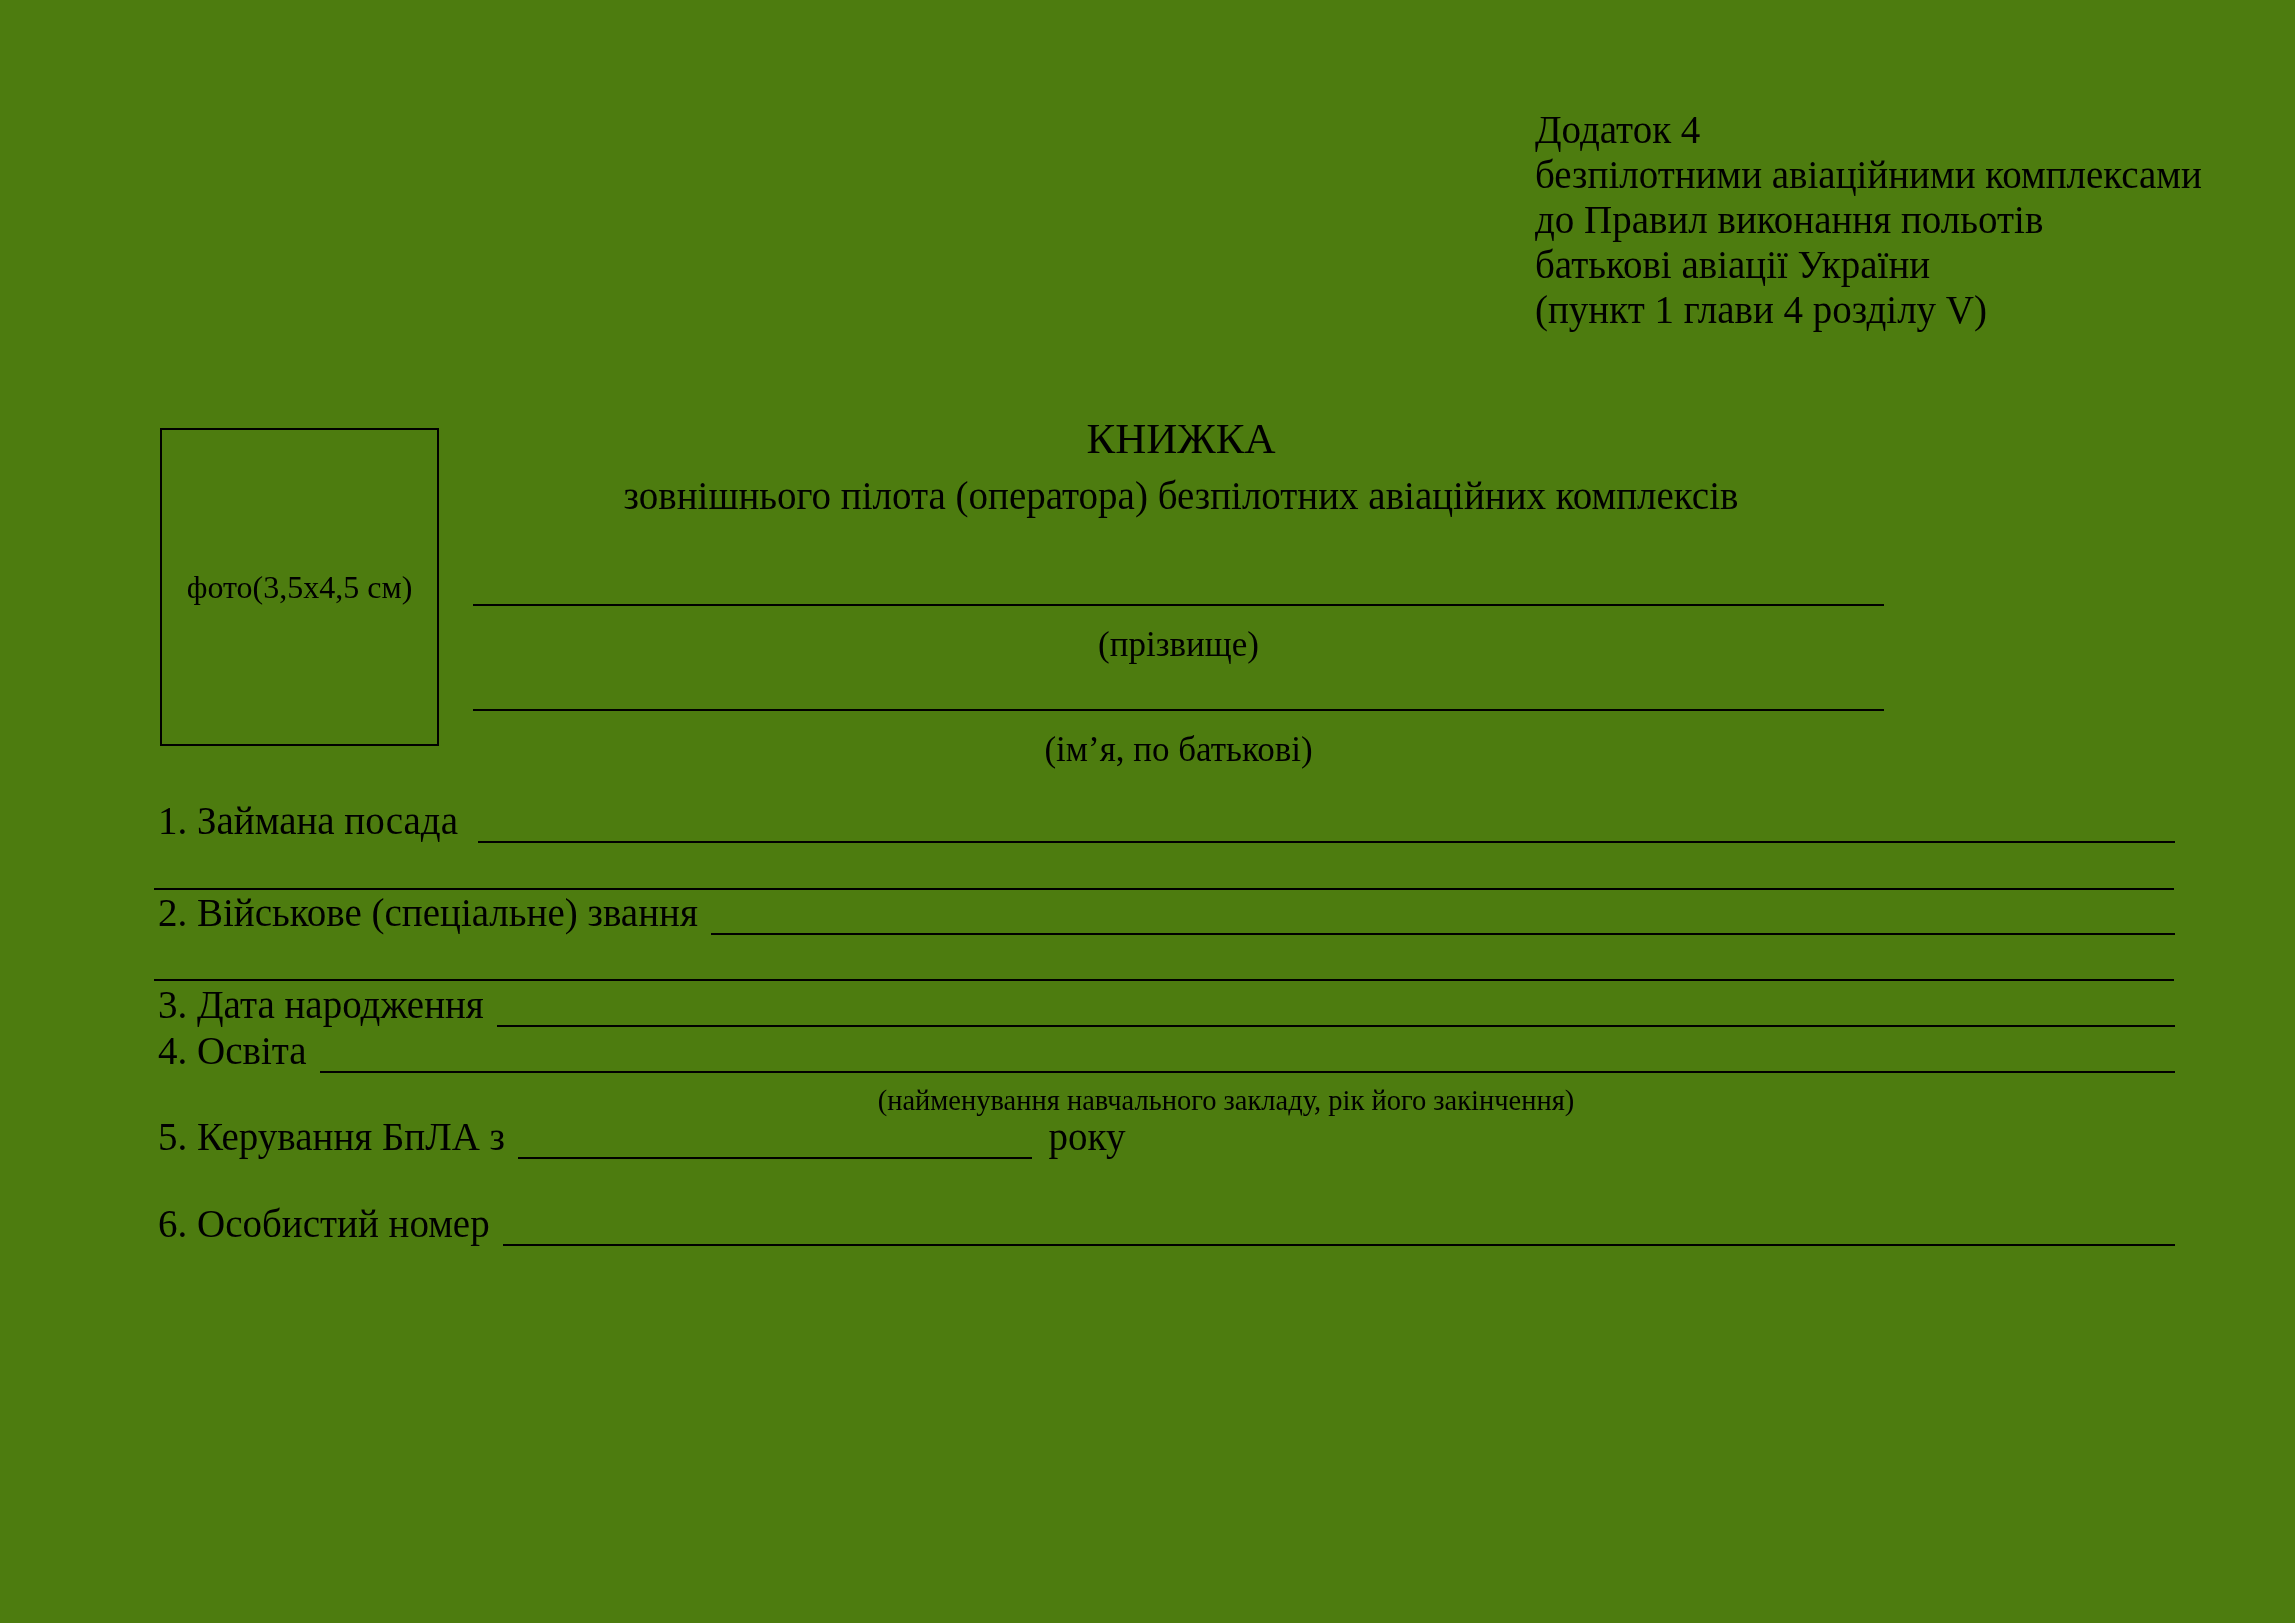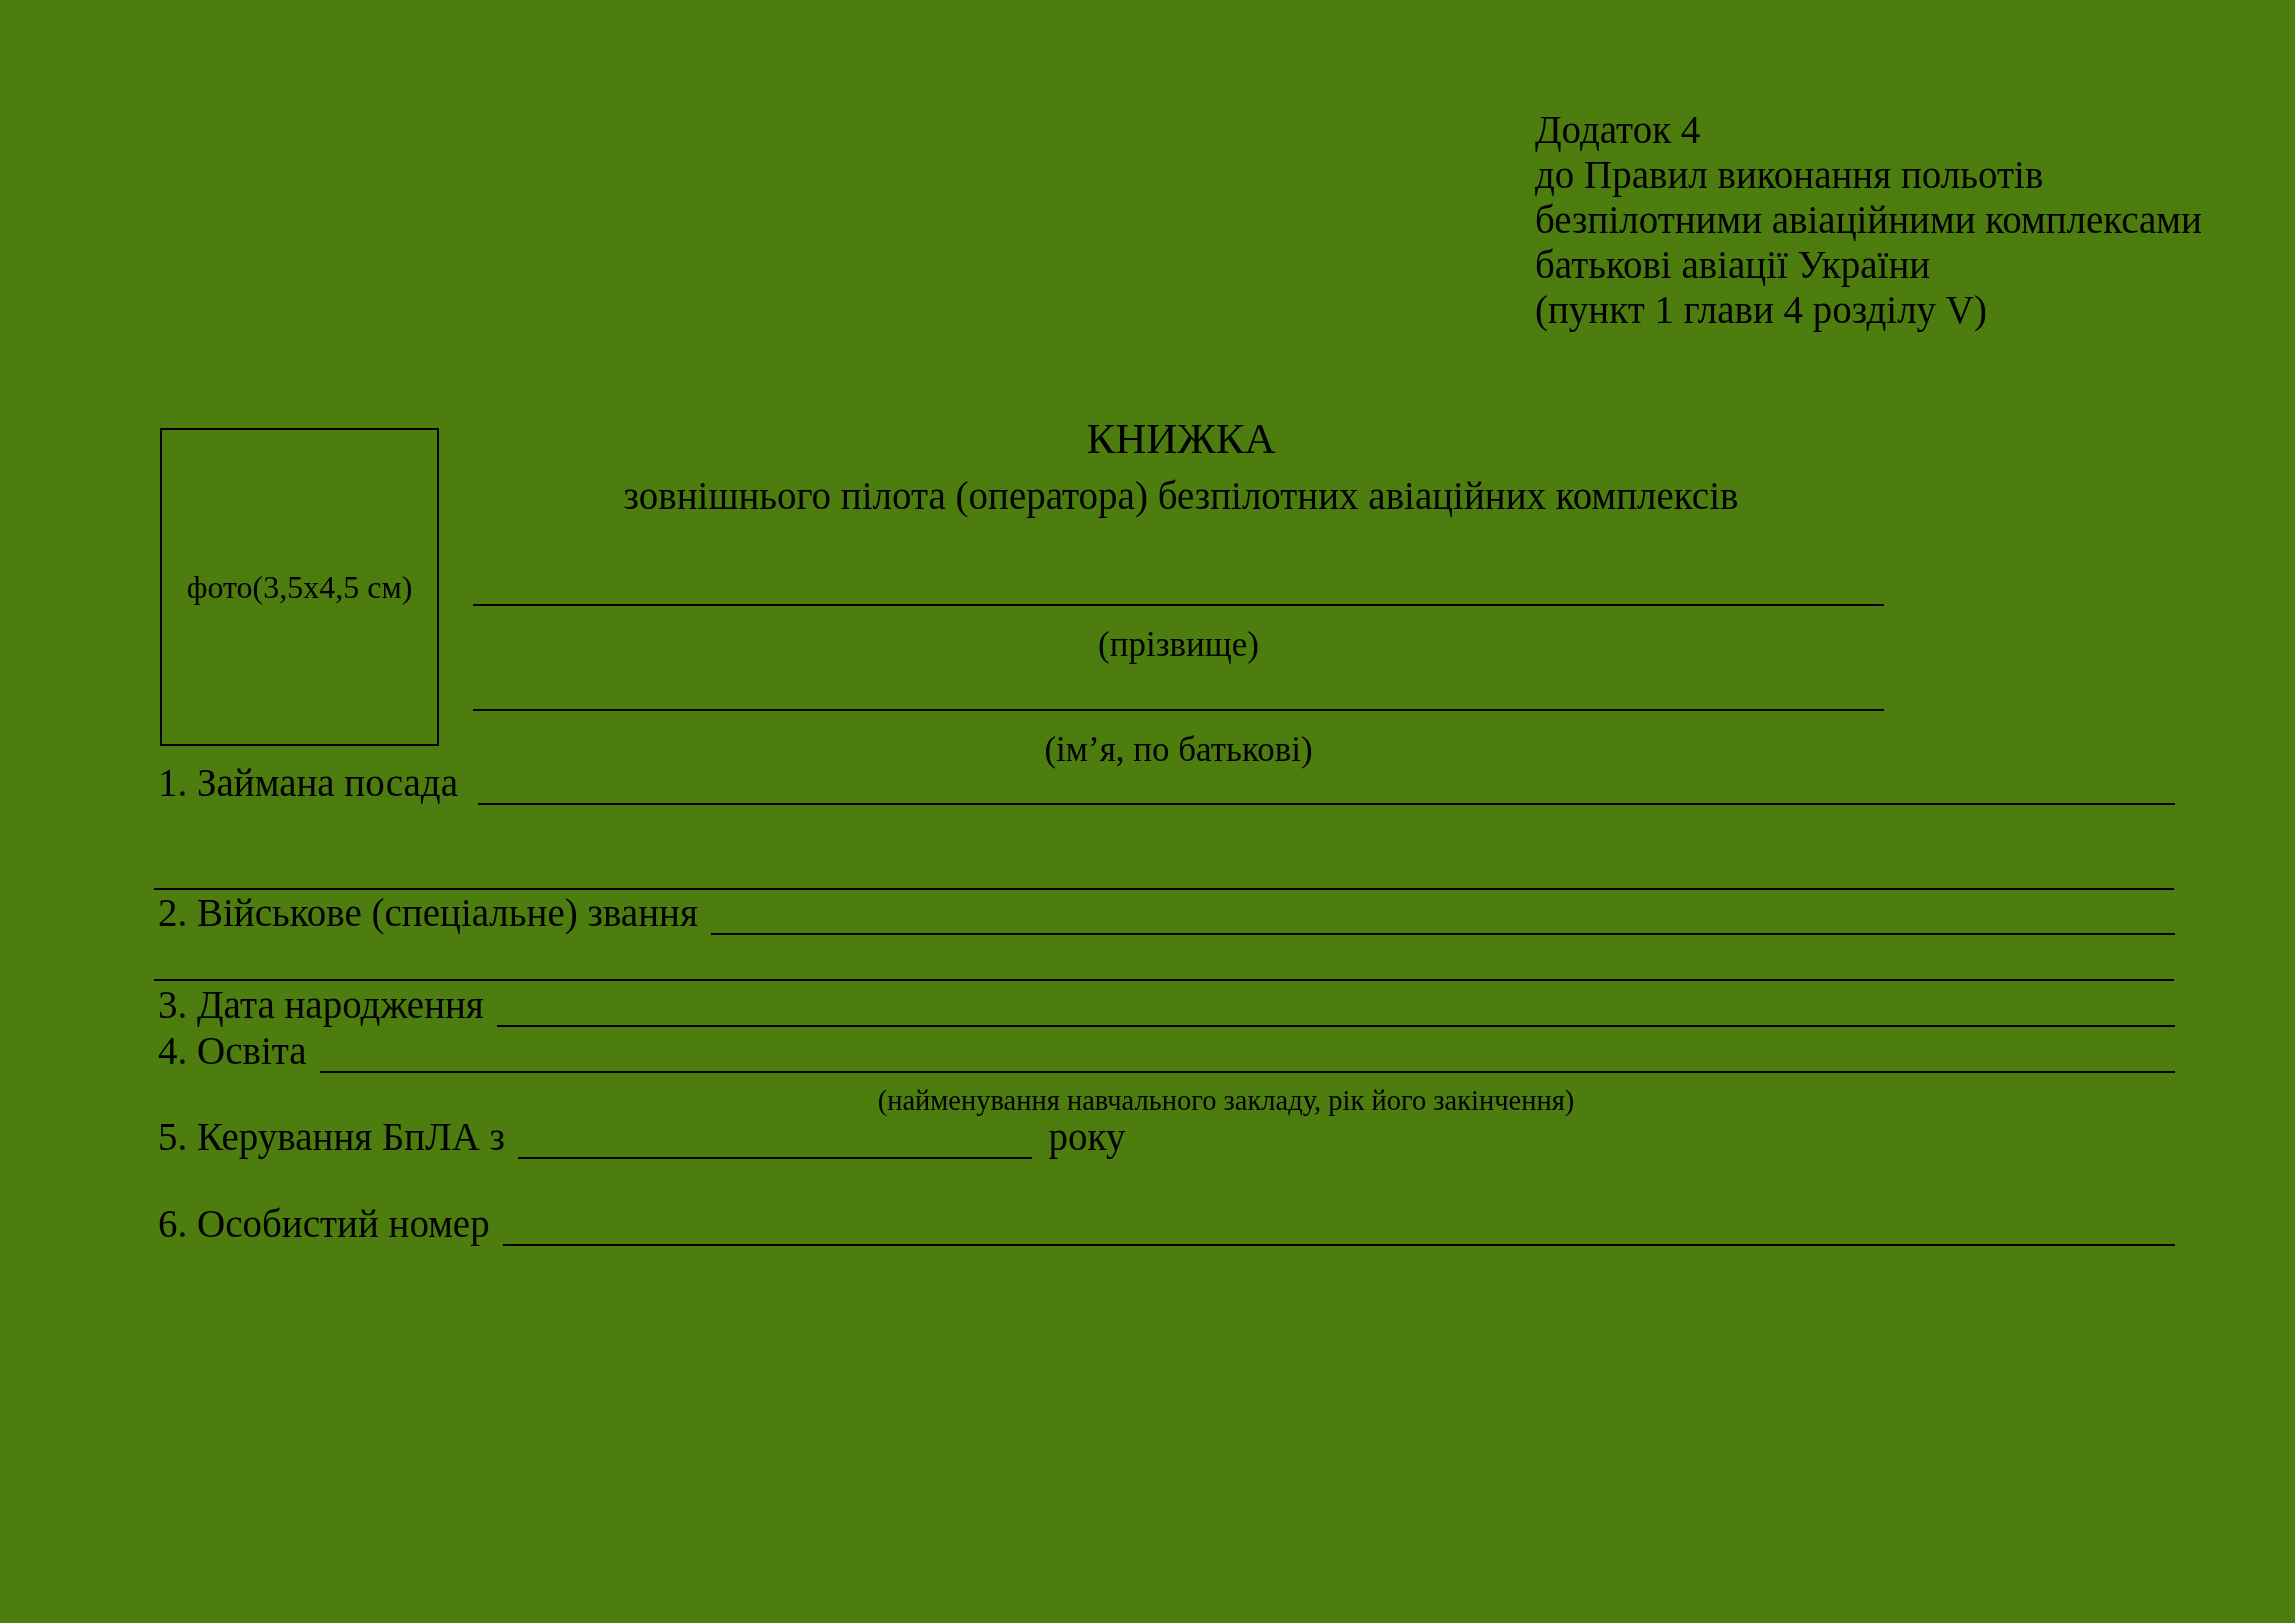--- a/index.html
+++ b/index.html
@@ -93,21 +93,21 @@
   }
   .row .fill-fixed {
     flex: 0 0 auto;
     width: 514px;
     border-bottom: 2.8px solid #000;
     margin-left: 13px;
     height: 100%;
   }
   .row .suffix { flex: 0 0 auto; margin-left: 16.5px; }
 
-  .row.r1 { top: 761px; gap: 7px;  }
+  .row.r1 { top: 799px; gap: 7px;  }
   .row.r2 { top: 891px;  }
   .row.r3 { top: 983px; }
   .row.r4 { top: 1029px; }
   .row.r5 { top: 1115px; }
   .row.r6 { top: 1202px; }
 
   
   .cont-line {
     position: absolute;
     left: 154px;
@@ -129,22 +129,22 @@
     line-height: 33px;
   }
 </style>
 </head>
 <body>
 
 <div class="page">
 
   <div class="ref-block">
     <div>Додаток 4</div>
+    <div>безпілотними авіаційними комплексами</div>
     <div>до Правил виконання польотів</div>
-    <div>безпілотними авіаційними комплексами</div>
     <div>батькові авіації України</div>
     <div>(пункт 1 глави 4 розділу V)</div>
   </div>
 
   <div class="photo-box">
     <div>фото</div>
     <div>(3,5х4,5 см)</div>
   </div>
 
   <div class="title-wrap">

